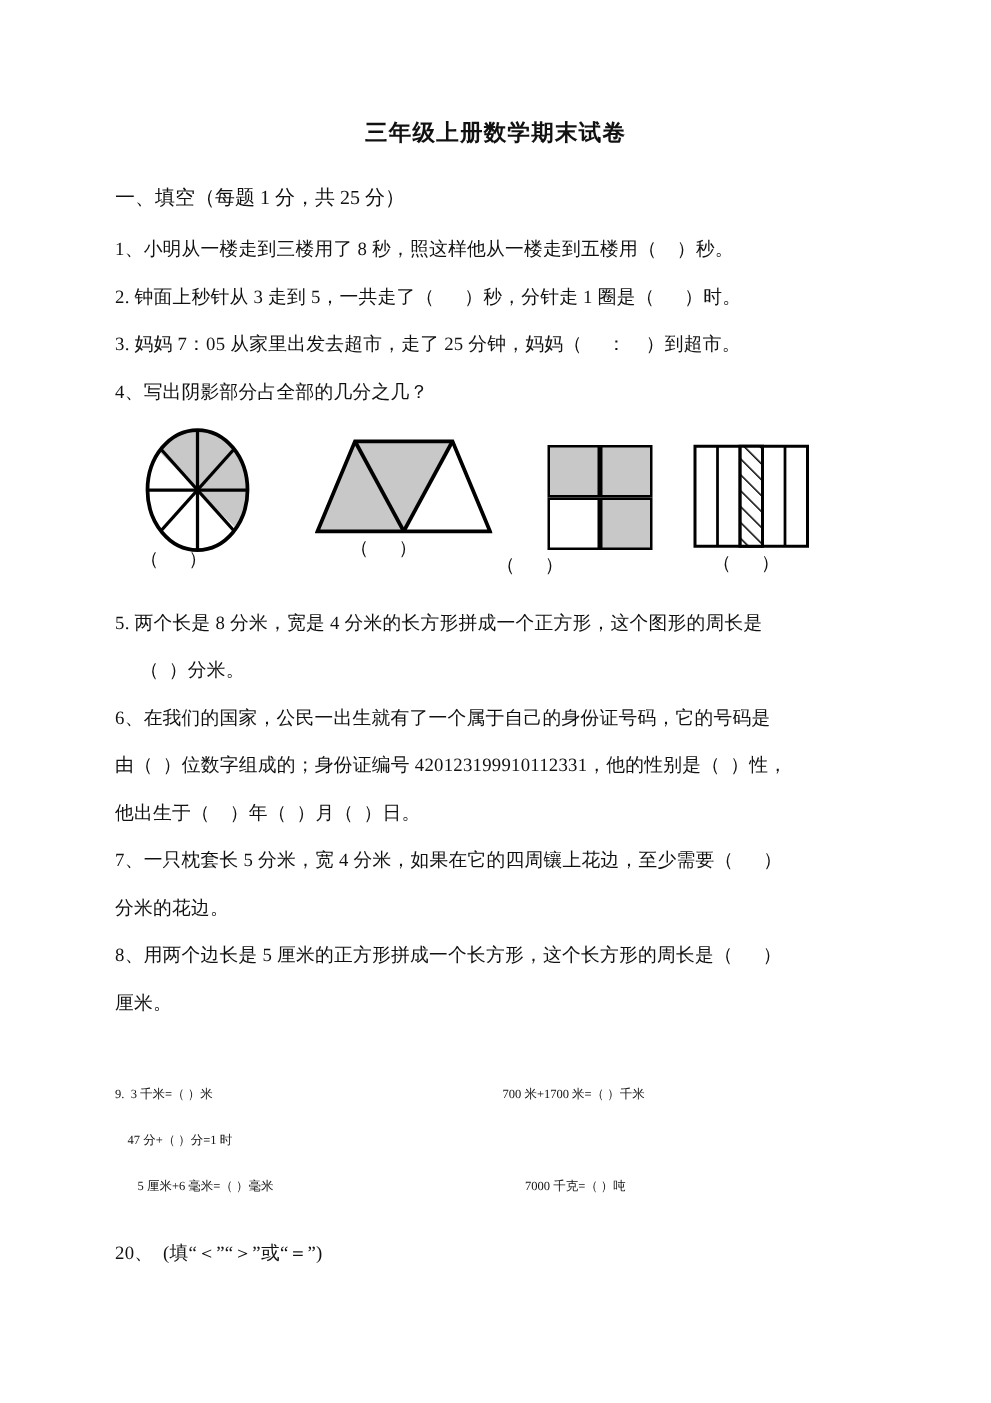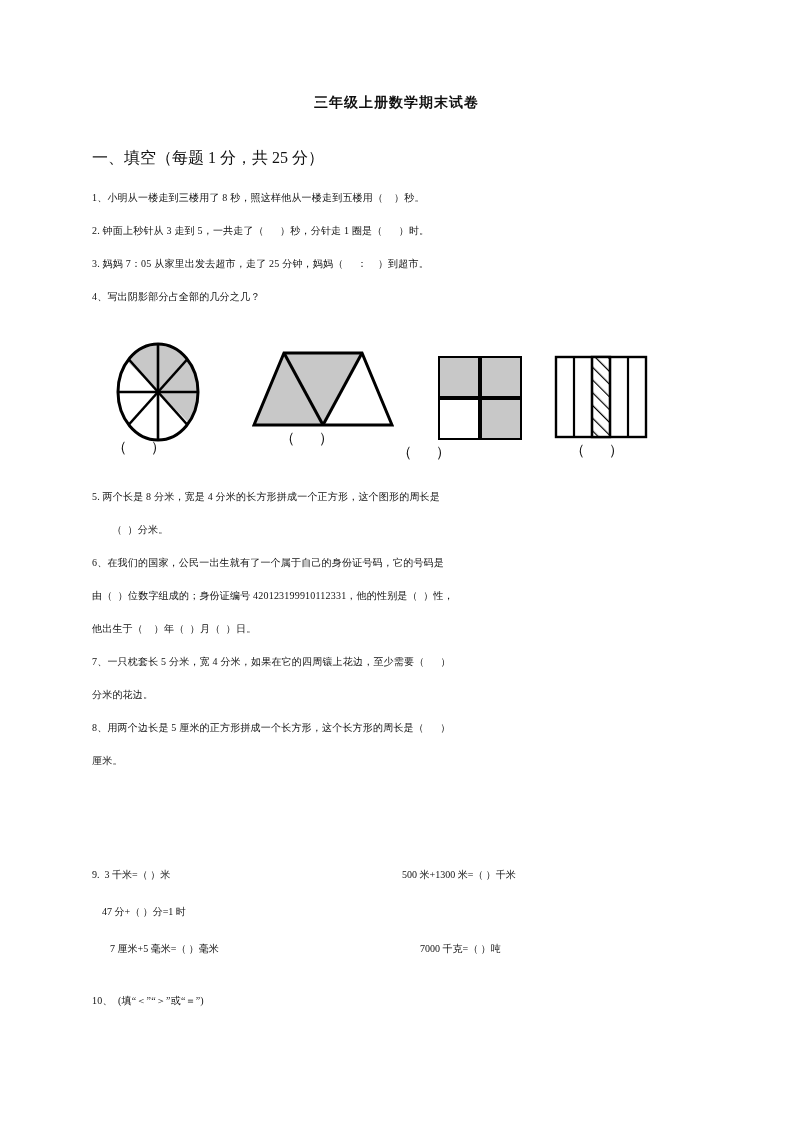--- a/index.html
+++ b/index.html
@@ -21,33 +21,33 @@
     width: 793px;
     height: 1122px;
     padding: 0;
   }
   .doc-title {
     position: absolute;
     left: 0;
     top: 94px;
     width: 793px;
     text-align: center;
-    font-size: 14px;
+    font-size: 18px;
     font-weight: bold;
     letter-spacing: 1px;
     font-family: Liberation Serif, serif;
   }
   .body-block {
     position: absolute;
     left: 92px;
     top: 148px;
     width: 620px;
   }
   .line {
-    font-size: 10px;
+    font-size: 15px;
     line-height: 1.0;
     margin: 0 0 23px 0;
     white-space: pre-wrap;
     letter-spacing: 0.2px;
   }
   .line.sub {
     margin-left: 20px;
   }
   .section-head {
     font-size: 16px;
@@ -210,28 +210,28 @@
     <div class="line">7、一只枕套长 5 分米，宽 4 分米，如果在它的四周镶上花边，至少需要（      ）</div>
     <div class="line">分米的花边。</div>
 
     <div class="line">8、用两个边长是 5 厘米的正方形拼成一个长方形，这个长方形的周长是（      ）</div>
     <div class="line">厘米。</div>
   </div>
 
   <div class="conv" style="top:868px;">
     <div class="conv-row first">
       <div class="conv-left"><span>9.</span>&nbsp;&nbsp;<span>3 千米=（       ）米</span></div>
-      <div class="conv-right">500 米+1300 米=（       ）千米</div>
+      <div class="conv-right">700 米+1700 米=（       ）千米</div>
     </div>
     <div class="conv-row">
       <div class="conv-right">47 分+（       ）分=1 时</div>
     </div>
     <div class="conv-row">
-      <div class="conv-left">7 厘米+5 毫米=（       ）毫米</div>
+      <div class="conv-left">5 厘米+6 毫米=（       ）毫米</div>
       <div class="conv-right">7000 千克=（       ）吨</div>
     </div>
   </div>
 
   <div class="body-block" style="top:996px;">
-    <div class="line">10、  (填“＜”“＞”或“＝”)</div>
+    <div class="line">20、  (填“＜”“＞”或“＝”)</div>
   </div>
 
 </div>
 
 </body></html>

